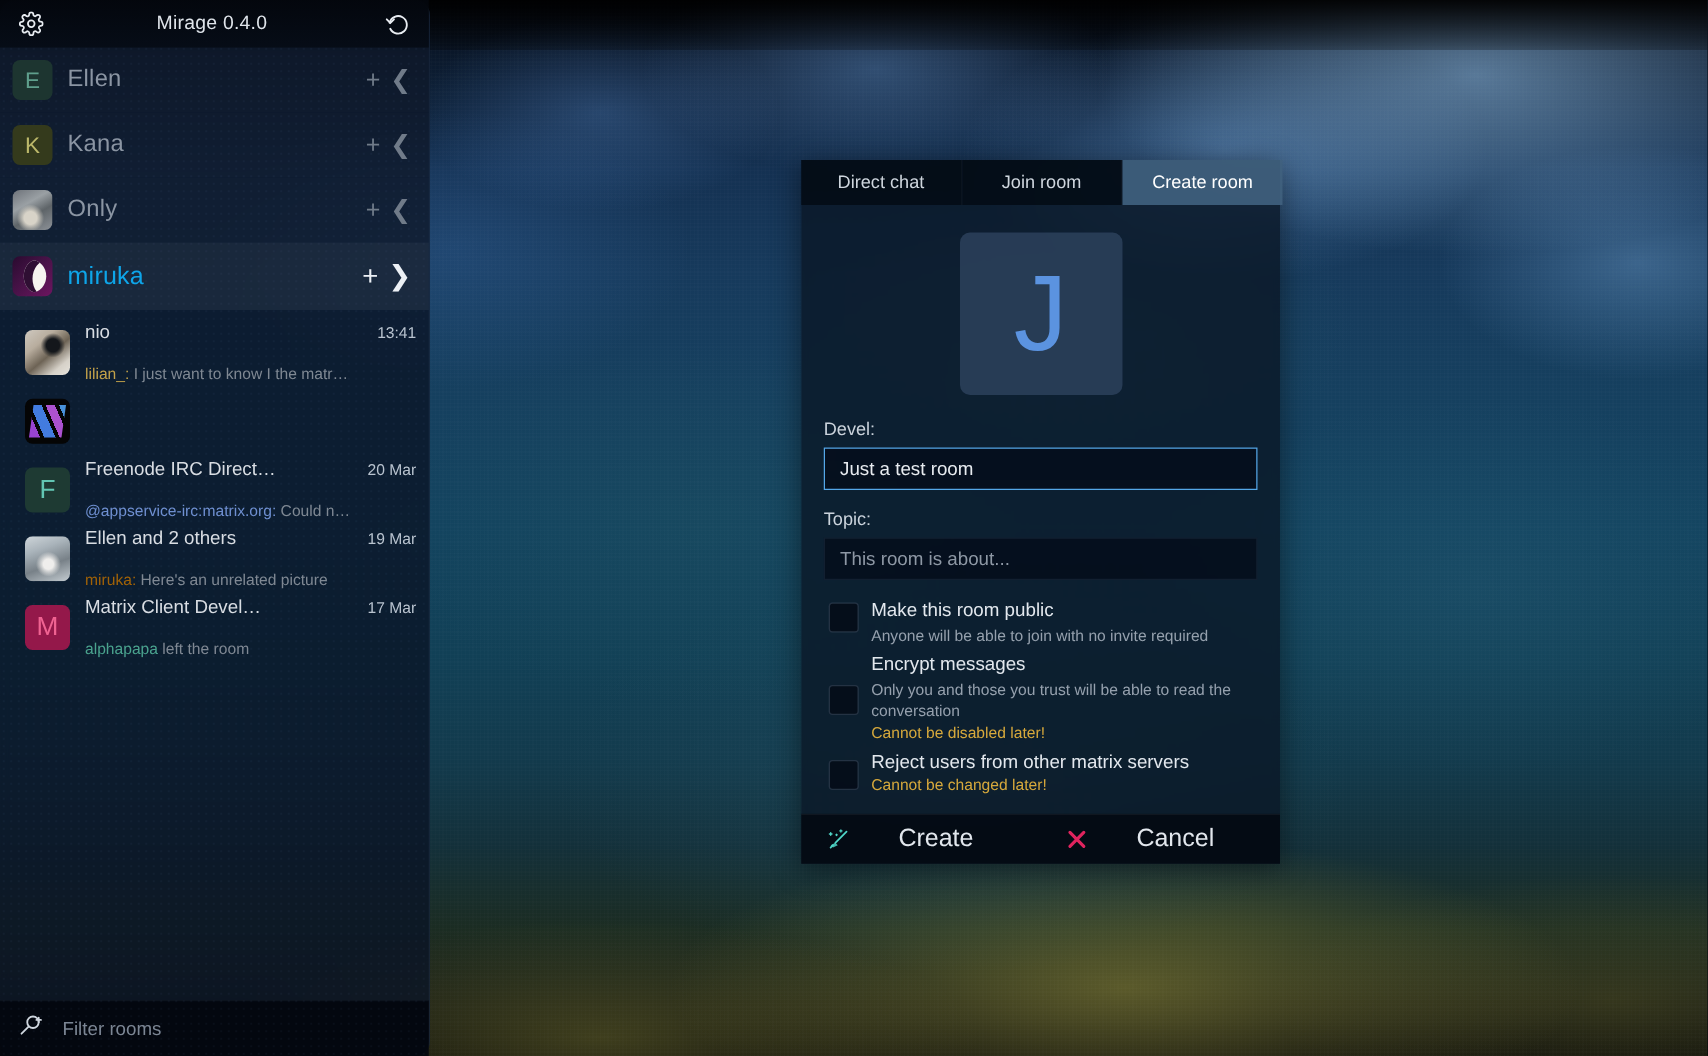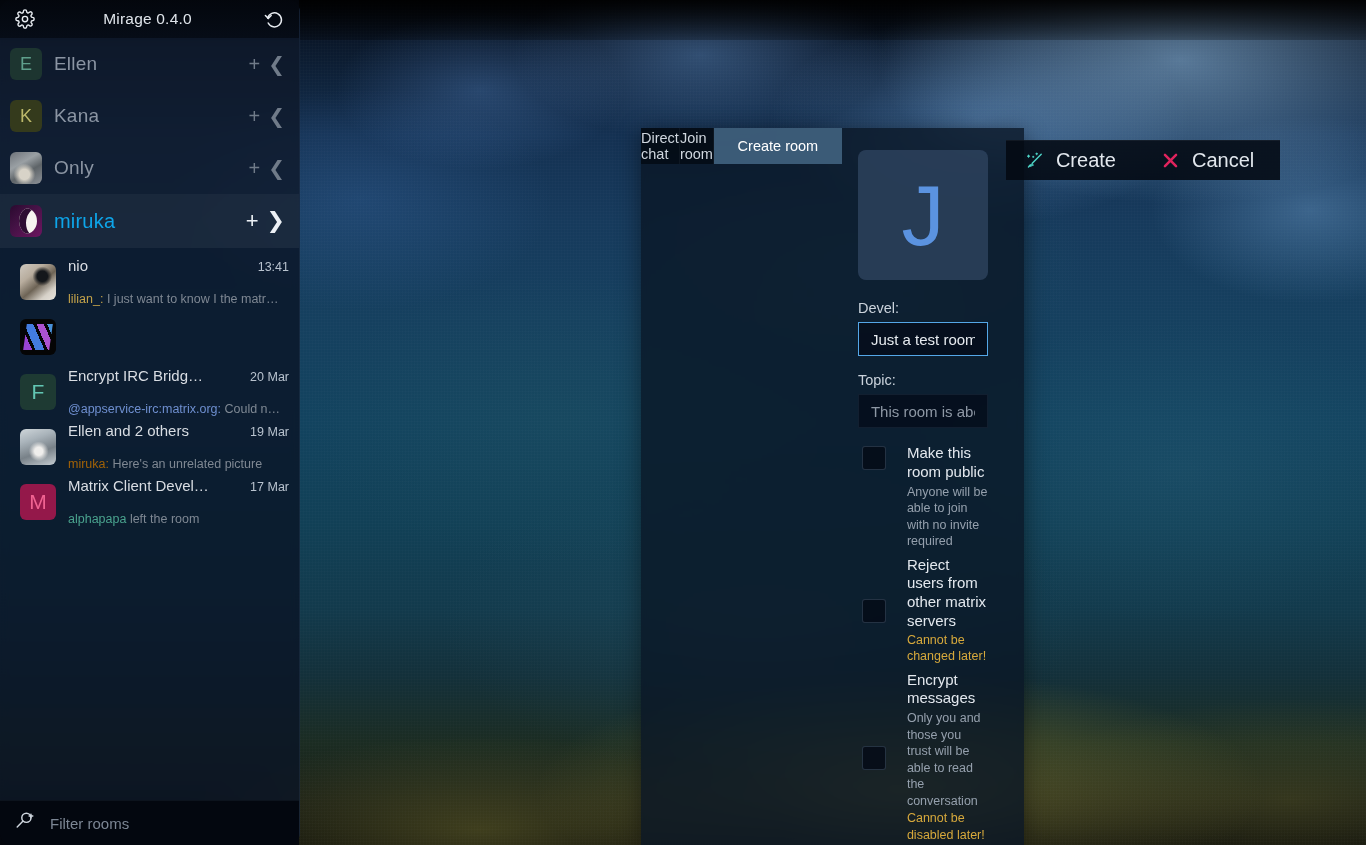--- a/index.html
+++ b/index.html
@@ -42,21 +42,21 @@
     pointer-events: none;
   }
   #bg-top-dark {
     position: absolute; left:0; top:0; width:1366px; height:40px;
     background: linear-gradient(180deg, rgba(0,0,0,0.92), rgba(0,0,0,0.25));
   }
 
   
   #sidebar {
     position: absolute; left: 0; top: 0;
-    width: 300px; height: 845px;
+    width: 344px; height: 845px;
     background: rgba(10,20,38,0.80);
     backdrop-filter: blur(4px);
     display: flex; flex-direction: column;
     border-right: 1px solid rgba(120,160,210,0.10);
     border-radius: 12px;
   }
   #sidebar-texture {
     position:absolute; inset:0; pointer-events:none;
     background-image: radial-gradient(rgba(110,150,200,0.055) 0.6px, transparent 0.7px);
     background-size: 6px 6px;
@@ -188,21 +188,21 @@
     cursor: text;
   }
   #filter-placeholder { color: #7c8694; font-size: 15px; }
 
   
   #dialog {
     position: absolute; left: 641px; top: 128px;
     width: 383px;
     background: rgba(10,22,38,0.80);
     backdrop-filter: blur(3px);
-    display: flex; flex-direction: row;
+    display: flex; flex-direction: column;
     box-shadow: 0 4px 22px rgba(0,0,0,0.45);
   }
   #tabs { display: flex; height: 36px; }
   .tab {
     flex: 1; display: flex; align-items: center; justify-content: center;
     color: #cfd6de; font-size: 14.5px;
     background: rgba(3,9,18,0.78);
     cursor: pointer;
     border-right: 1px solid rgba(255,255,255,0.045);
   }
@@ -225,28 +225,27 @@
 
   .field-label { color: #cbd3dc; font-size: 14.5px; margin-bottom: 6px; }
   .text-input {
     width: 100%; height: 34px;
     background: rgba(5,13,25,0.80);
     border: 1px solid rgba(140,175,215,0.10);
     color: #e7ebf0; font-size: 15px;
     padding: 0 12px;
     font-family: inherit;
     outline: none;
-    text-align: center;
   }
   .text-input.focused { border: 1px solid #54a7e8; }
   .text-input::placeholder { color: #8e98a5; }
   .spacer-10 { height: 10px; }
   .spacer-16 { height: 16px; }
 
-  .check-row { display: flex; gap: 21px; padding: 6px 0 0 4px; cursor: pointer; }
+  .check-row { display: flex; gap: 10px; padding: 6px 0 0 4px; cursor: pointer; }
   .checkbox {
     width: 24px; height: 24px; flex: 0 0 24px;
     border: 1px solid rgba(150,180,215,0.22);
     background: rgba(5,12,24,0.85);
     border-radius: 3px;
     margin-top: 2px;
   }
   .check-body { flex: 1; min-width: 0; }
   .check-title { color: #e3e8ee; font-size: 15px; line-height: 1.25; }
   .check-sub { color: #95a0ad; font-size: 12.5px; line-height: 1.32; margin-top: 2px; }
@@ -344,21 +343,21 @@
     </div>
 
     <div class="room">
       <div class="room-avatar ra-weechat"></div>
     </div>
 
     <div class="room">
       <div class="room-avatar ra-freenode">F</div>
       <div class="room-text">
         <div class="room-line1">
-          <span class="room-name">Encrypt IRC Bridg…</span>
+          <span class="room-name">Freenode IRC Direct…</span>
           <span class="room-time">20 Mar</span>
         </div>
         <div class="room-line2">
           <span class="room-sender" style="color:#6f8fd0">@appservice-irc:matrix.org:</span><span> Could n…</span>
         </div>
       </div>
     </div>
 
     <div class="room">
       <div class="room-avatar ra-ellen"></div>
@@ -426,31 +425,31 @@
       <div class="checkbox"></div>
       <div class="check-body">
         <div class="check-title">Make this room public</div>
         <div class="check-sub">Anyone will be able to join with no invite required</div>
       </div>
     </div>
 
     <div class="check-row mid">
       <div class="checkbox"></div>
       <div class="check-body">
-        <div class="check-title">Reject users from other matrix servers</div>
-        <div class="check-warn">Cannot be changed later!</div>
+        <div class="check-title">Encrypt messages</div>
+        <div class="check-sub">Only you and those you trust will be able to read the conversation</div>
+        <div class="check-warn">Cannot be disabled later!</div>
       </div>
     </div>
 
     <div class="check-row mid">
       <div class="checkbox"></div>
       <div class="check-body">
-        <div class="check-title">Encrypt messages</div>
-        <div class="check-sub">Only you and those you trust will be able to read the conversation</div>
-        <div class="check-warn">Cannot be disabled later!</div>
+        <div class="check-title">Reject users from other matrix servers</div>
+        <div class="check-warn">Cannot be changed later!</div>
       </div>
     </div>
 
   </div>
 
   <div id="dialog-buttons">
     <div class="dlg-btn">
       <span class="bi">
         <svg width="19" height="19" viewBox="0 0 24 24" fill="none" stroke="#4fd6c8" stroke-width="1.8" stroke-linecap="round">
           <path d="M20.5 4.2L9.2 15.5"></path>

